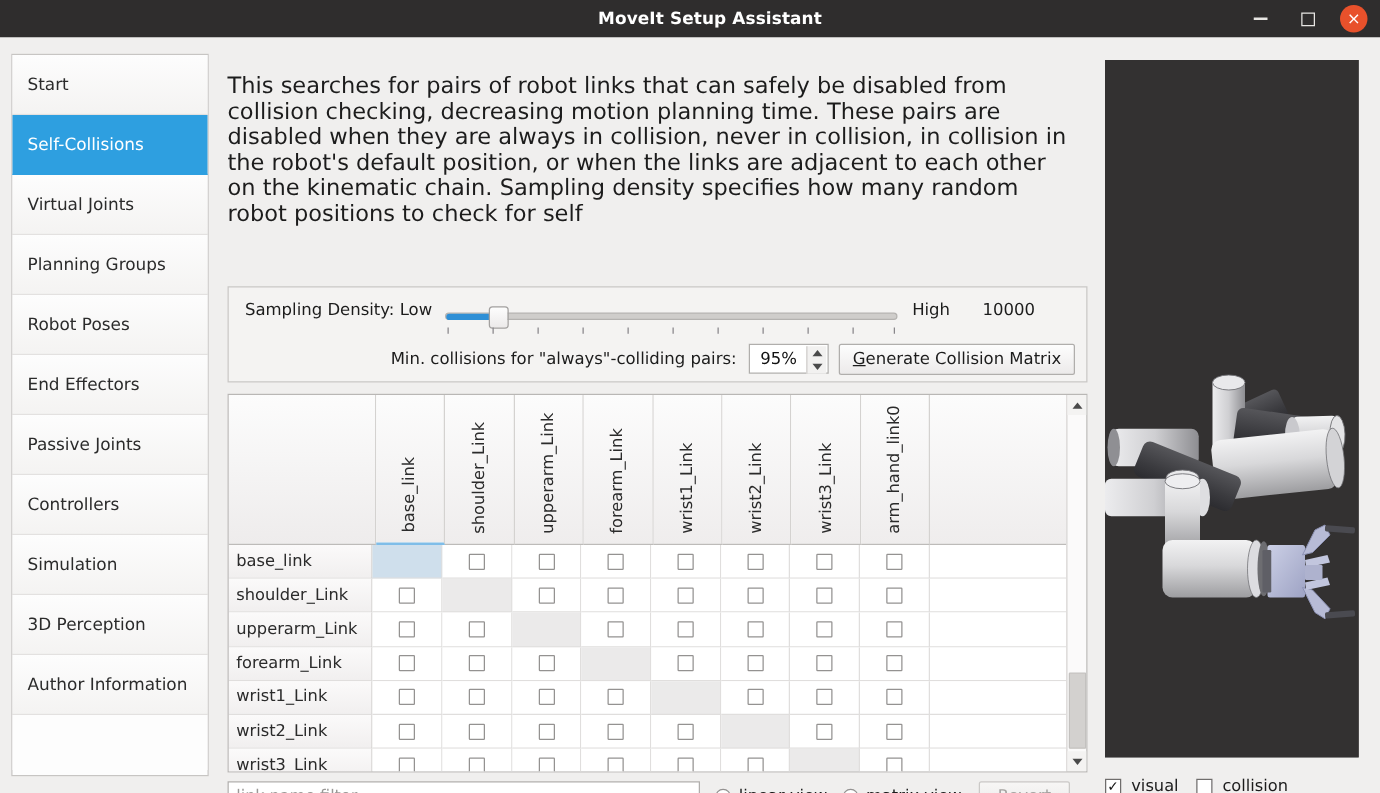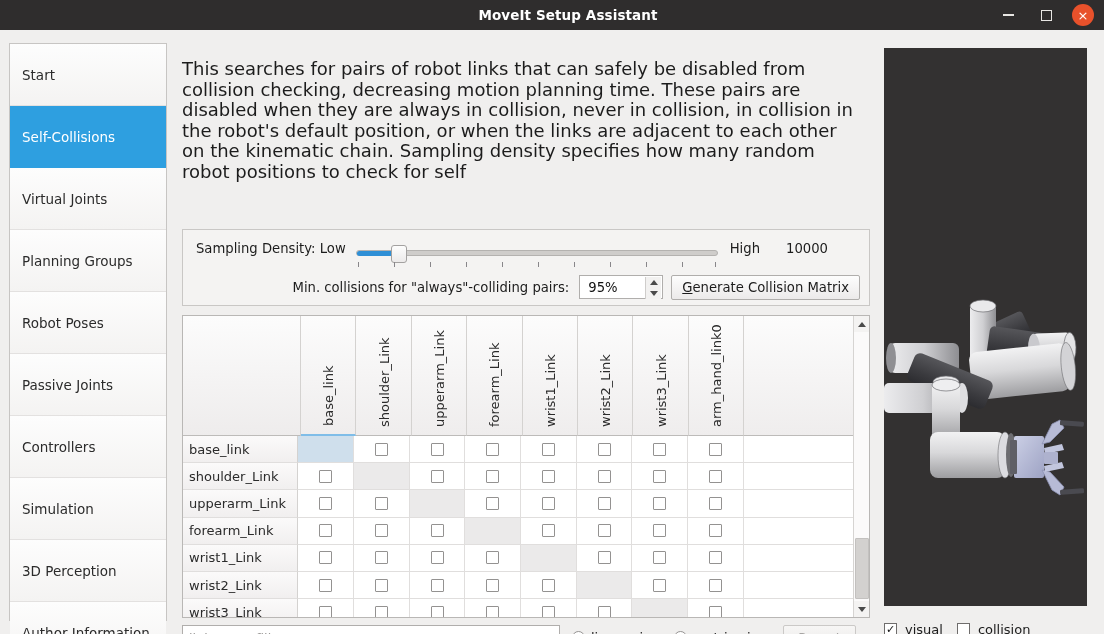--- a/index.html
+++ b/index.html
@@ -47,21 +47,21 @@
   }
 
   
   .sidebar {
     position: absolute; left: 9px; top: 13px;
     width: 158px; height: 578px;
     background: #fdfdfd;
     border: 1px solid #c7c5c3;
   }
   .nav-item {
-    height: 62px; display: flex; align-items: center;
+    height: 48px; display: flex; align-items: center;
     padding-left: 12px;
     font-size: 13.5px; color: #2b2b2b;
     border-bottom: 1px solid #e3e1e0;
     background: linear-gradient(to bottom,#fdfdfd 0%, #f4f3f2 100%);
   }
   .nav-item.selected {
     background: #2e9fe0;
     color: #ffffff;
     border-bottom: 1px solid #2e9fe0;
   }
@@ -119,21 +119,21 @@
   .density-high { margin-left: 12px; font-size: 13.2px; color: #1c1c1c; }
   .density-val { margin-left: 26px; font-size: 13.2px; color: #1c1c1c; }
 
   .density-row2 {
     position: absolute; left: 13px; top: 44px;
     width: 664px; height: 26px;
     display: flex; align-items: center; justify-content: flex-end;
   }
   .spin {
     position: relative; margin-left: 10px;
-    width: 84px; height: 24px;
+    width: 64px; height: 24px;
     background: #ffffff; border: 1px solid #b0aeac;
     display: flex; align-items: center;
   }
   .spin-val { font-size: 13.2px; color: #111; padding-left: 8px; }
   .spin-btns {
     position: absolute; right: 1px; top: 1px;
     width: 16px; height: 22px;
     display: flex; flex-direction: column;
     justify-content: space-around; align-items: center;
     background: #f2f1f0; border-left: 1px solid #cfcdcb;
@@ -309,20 +309,23 @@
         <span>Self-Collisions</span>
       </div>
     <div class="nav-item">
         <span>Virtual Joints</span>
       </div>
     <div class="nav-item">
         <span>Planning Groups</span>
       </div>
     <div class="nav-item">
         <span>Robot Poses</span>
+      </div>
+    <div class="nav-item">
+        <span>End Effectors</span>
       </div>
     <div class="nav-item">
         <span>Passive Joints</span>
       </div>
     <div class="nav-item">
         <span>Controllers</span>
       </div>
     <div class="nav-item">
         <span>Simulation</span>
       </div>

